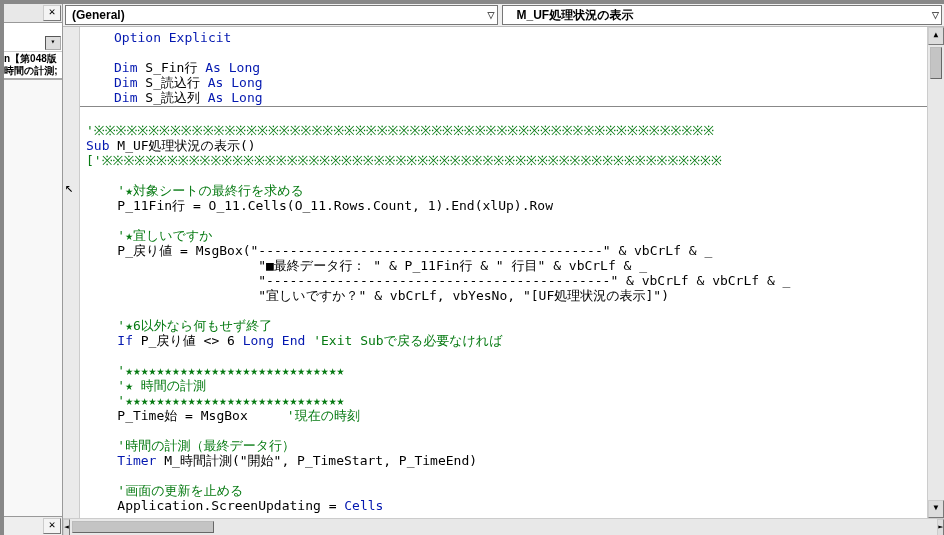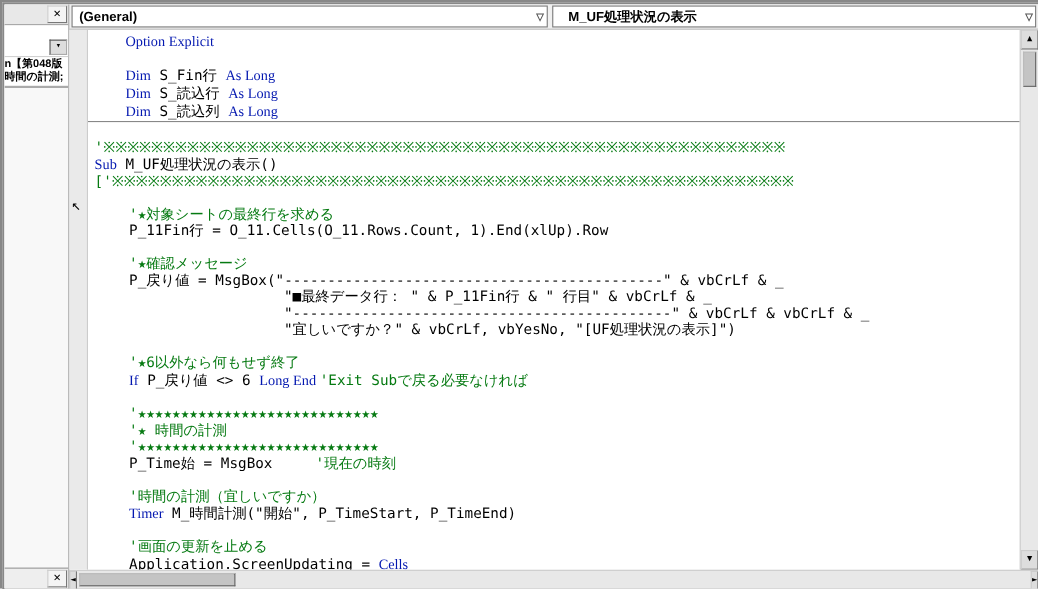--- a/index.html
+++ b/index.html
@@ -184,21 +184,21 @@
     border-top:1px solid #ccc;
     display:flex;
   }
   .sb-thumb-h {
     flex:0 0 140px;
     margin:2px;
     background:#c4c4c4;
     border:1px outset #bbb;
   }
   
-  .kw { color:#0418b0;font-family:Liberation Serif, serif; }       
+  .kw { color:#0418b0; }       
   .cm { color:#067a12; }          
   .i1 { padding-left:28px; display:inline-block;}
 </style>
 </head>
 <body>
 
 <div class="outer">
 
   <div class="left-pane">
     <div class="left-top">
@@ -241,35 +241,35 @@
 <span class="i1"></span><span class="kw">Dim</span><span> S_読込行 </span><span class="kw">As Long</span>
 <span class="i1"></span><span class="kw">Dim</span><span> S_読込列 </span><span class="kw">As Long</span>
 <hr class="hr-divider">
 <span class="cm">'※※※※※※※※※※※※※※※※※※※※※※※※※※※※※※※※※※※※※※※※※※※※※※※※※※※※※※※※※</span>
 <span class="kw">Sub</span><span> M_UF処理状況の表示()</span>
 <span class="cm">['※※※※※※※※※※※※※※※※※※※※※※※※※※※※※※※※※※※※※※※※※※※※※※※※※※※※※※※※※</span>
 
     <span class="cm">'★対象シートの最終行を求める</span>
     <span>P_11Fin行 = O_11.Cells(O_11.Rows.Count, 1).End(xlUp).Row</span>
 
-    <span class="cm">'★確認メッセージ</span>
+    <span class="cm">'★宜しいですか</span>
     <span>P_戻り値 = MsgBox("--------------------------------------------" &amp; vbCrLf &amp; _</span>
     <span>                  "■最終データ行： " &amp; P_11Fin行 &amp; " 行目" &amp; vbCrLf &amp; _</span>
     <span>                  "--------------------------------------------" &amp; vbCrLf &amp; vbCrLf &amp; _</span>
     <span>                  "宜しいですか？" &amp; vbCrLf, vbYesNo, "[UF処理状況の表示]")</span>
 
     <span class="cm">'★6以外なら何もせず終了</span>
     <span class="kw">If</span><span> P_戻り値 &lt;&gt; 6 </span><span class="kw">Long End </span><span class="cm">'Exit Subで戻る必要なければ</span>
 
     <span class="cm">'★★★★★★★★★★★★★★★★★★★★★★★★★★★★</span>
     <span class="cm">'★ 時間の計測</span>
     <span class="cm">'★★★★★★★★★★★★★★★★★★★★★★★★★★★★</span>
     <span>P_Time始 = MsgBox     </span><span class="cm">'現在の時刻</span>
 
-    <span class="cm">'時間の計測（宜しいですか）</span>
+    <span class="cm">'時間の計測（最終データ行）</span>
     <span class="kw">Timer</span><span> M_時間計測("開始", P_TimeStart, P_TimeEnd)</span>
 
     <span class="cm">'画面の更新を止める</span>
     <span>Application.ScreenUpdating = </span><span class="kw">Cells</span>
 
     
     
 
     
     

